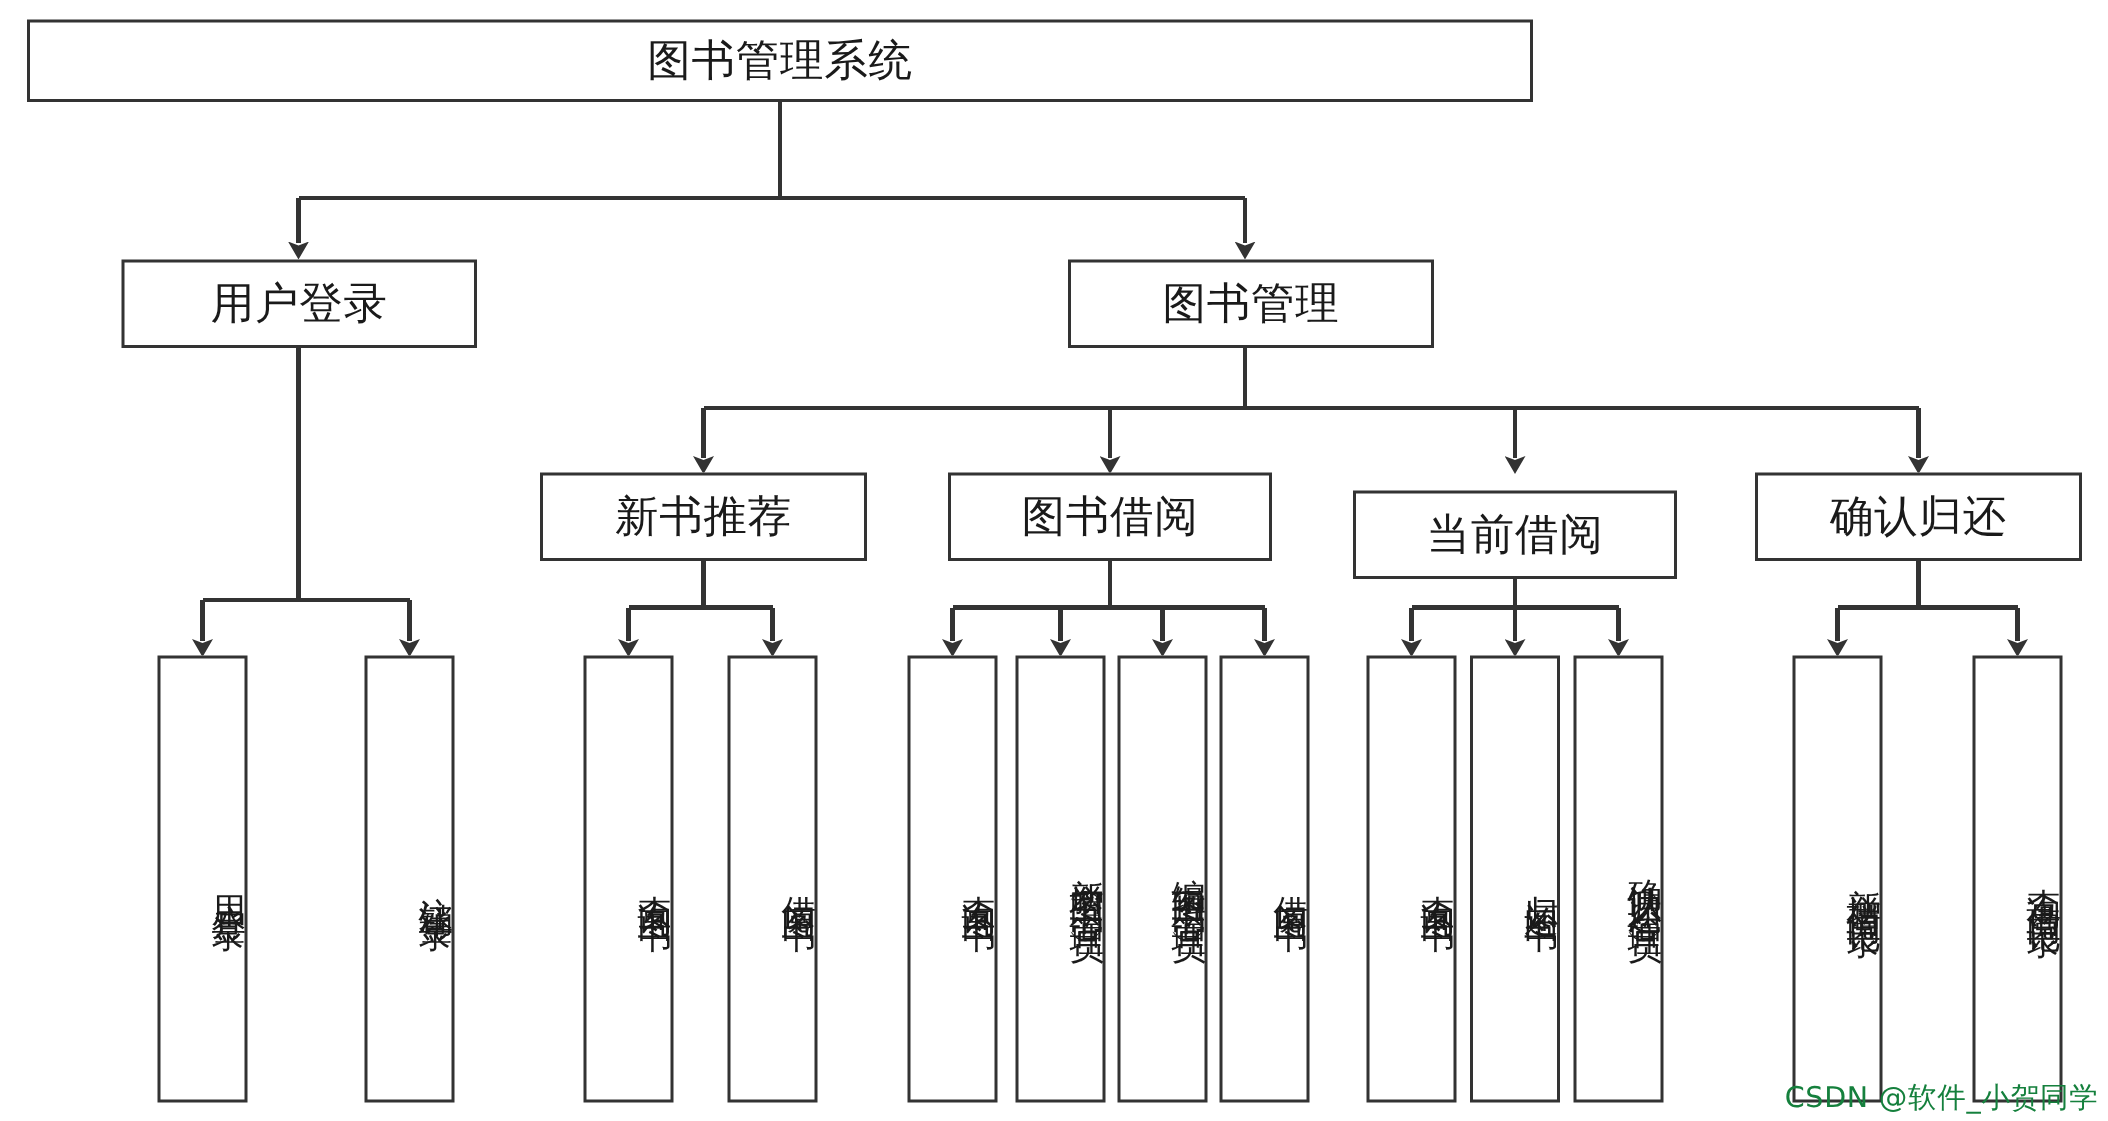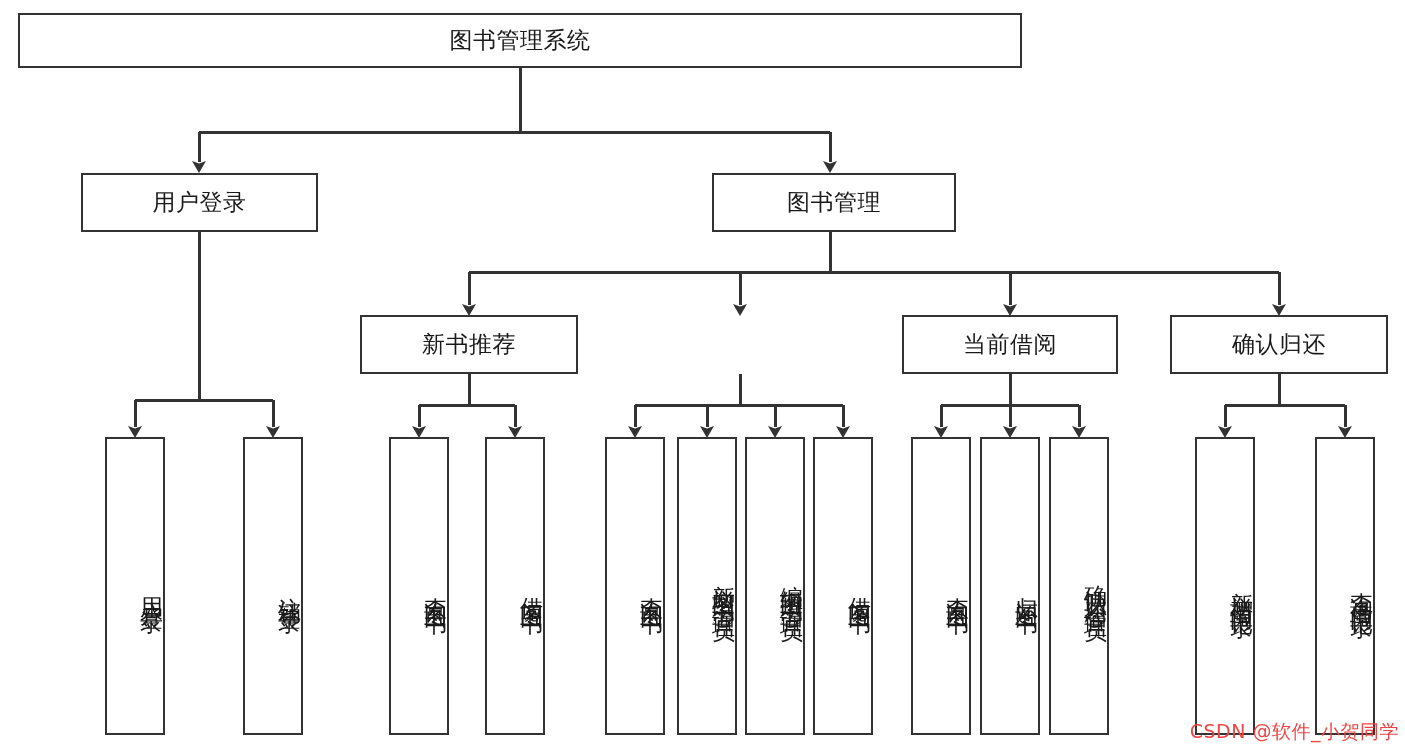--- a/index.html
+++ b/index.html
@@ -29,21 +29,21 @@
     position: absolute;
     box-sizing: border-box;
     border: 2.5px solid #333333;
     background: #ffffff;
     display: flex;
     align-items: center;
     justify-content: center;
     color: #1a1a1a;
   }
   .node.horiz {
-    font-size: 23px;
+    font-size: 29px;
     letter-spacing: 0.5px;
     line-height: 1.1;
   }
   .node.vert {
     writing-mode: vertical-rl;
     text-orientation: upright;
     font-size: 23px;
     letter-spacing: 5px;
     line-height: 1.0;
     padding-top: 6px;
@@ -56,21 +56,21 @@
   }
   .node.vert .node-label {
     writing-mode: vertical-rl;
     text-orientation: upright;
   }
   #watermark {
     position: absolute;
     right: 6px;
     bottom: 2px;
     font-size: 19px;
-    color: #ef4444;
+    color: #15803d;
     white-space: nowrap;
     letter-spacing: 0.5px;
     pointer-events: none;
   }
 </style>
 </head>
 <body>
 
 <div id="diagram-root">
 
@@ -131,21 +131,24 @@
   <div class="node horiz" style="left:81px; top:173px; width:237px; height:59px;">
     <span class="node-label">用户登录</span>
   </div>
   <div class="node horiz" style="left:712px; top:173px; width:244px; height:59px;">
     <span class="node-label">图书管理</span>
   </div>
 
   <div class="node horiz" style="left:360px; top:315px; width:218px; height:59px;">
     <span class="node-label">新书推荐</span>
   </div>
-  <div class="node horiz" style="left:902px; top:315px; width:216px; height:59px;">
+  <div class="node horiz" style="left:632px; top:315px; width:216px; height:59px;">
+    <span class="node-label">图书借阅</span>
+  </div>
+  <div class="node horiz" style="left:902px; top:327px; width:216px; height:59px;">
     <span class="node-label">当前借阅</span>
   </div>
   <div class="node horiz" style="left:1170px; top:315px; width:218px; height:59px;">
     <span class="node-label">确认归还</span>
   </div>
 
   <div class="node vert" style="left:105px; top:437px; width:60px; height:298px;">
     <span class="node-label">用户登录</span>
   </div>
   <div class="node vert" style="left:243px; top:437px; width:60px; height:298px;">

